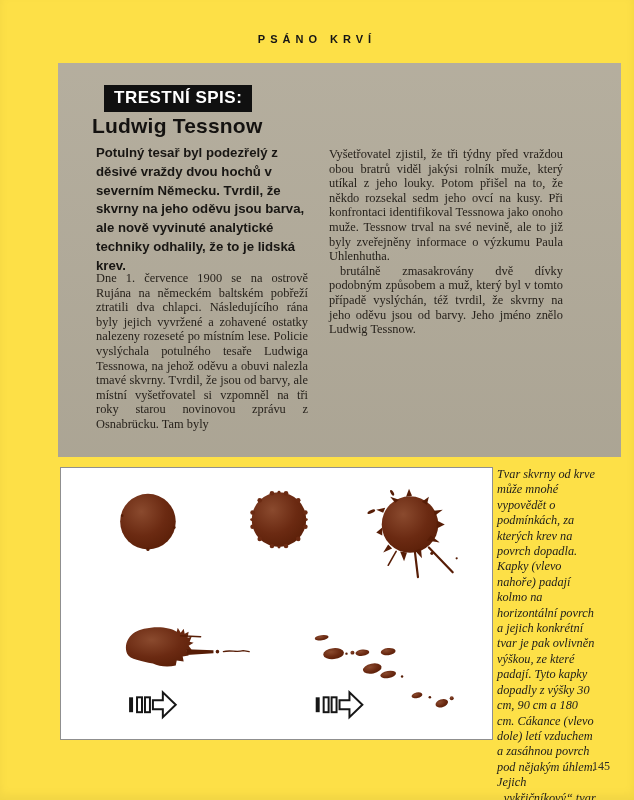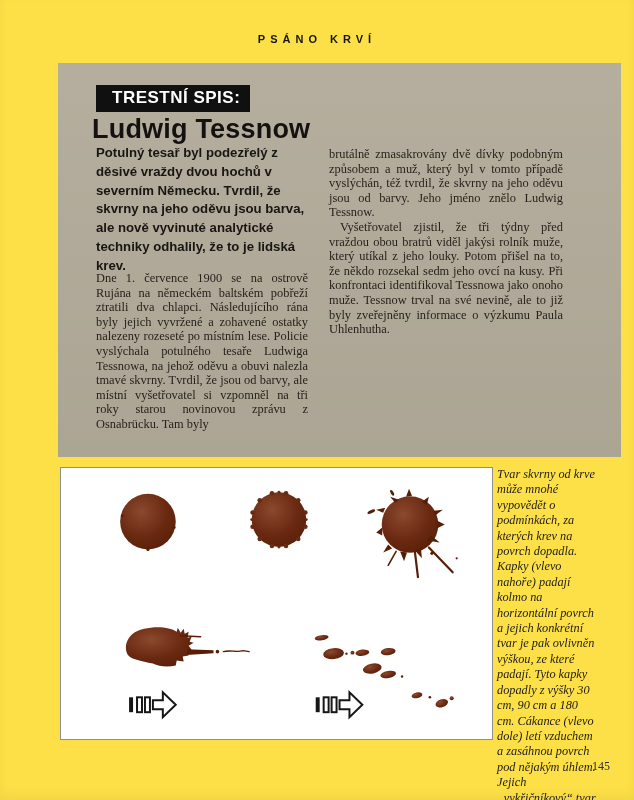--- a/index.html
+++ b/index.html
@@ -21,27 +21,27 @@
         box-shadow:inset 0 -5px 10px rgba(0,0,0,0.05);}
 
   .running-header{position:absolute;top:33px;left:0;width:100%;text-align:center;
       font-family:"Liberation Sans", sans-serif;font-weight:bold;font-size:11px;
       letter-spacing:5px;color:#151515;}
 
   .feature-box{position:absolute;left:58px;top:63px;width:563px;height:394px;
       background:var(--tan);
       background-image:linear-gradient(180deg, rgba(255,255,255,0.05), rgba(0,0,0,0.03));}
 
-  .kicker{position:absolute;left:38px;top:22px;display:inline-block;
+  .kicker{position:absolute;left:46px;top:22px;display:inline-block;
       background:var(--kicker-bg);color:var(--kicker-fg);
       font-family:"Liberation Sans", sans-serif;font-weight:bold;font-size:17px;
-      letter-spacing:0.5px;padding:3px 10px 4px 16px;}
+      letter-spacing:0.5px;padding:3px 10px 4px 10px;}
 
   .feature-title{position:absolute;left:34px;top:51px;
-      font-family:"Liberation Sans", sans-serif;font-weight:bold;font-size:27px;
+      font-family:"Liberation Sans", sans-serif;font-weight:bold;font-size:21px;
       color:#141210;letter-spacing:0.2px;}
 
   .intro{position:absolute;left:38px;top:81px;width:218px;
       font-family:"Liberation Sans", sans-serif;font-weight:bold;font-size:13.2px;
       line-height:18.8px;color:#181613;}
 
   .col{position:absolute;font-size:12.4px;line-height:14.6px;text-align:justify;
       color:var(--serif-ink);hyphens:auto;-webkit-hyphens:auto;}
   .col-left{left:38px;top:208px;width:212px;}
   .col-right{left:271px;top:84px;width:234px;}
@@ -67,22 +67,22 @@
   <div class="feature-box">
     <span class="kicker">TRESTNÍ SPIS:</span>
     <h1 class="feature-title">Ludwig Tessnow</h1>
     <p class="intro">Potulný tesař byl podezřelý z děsivé vraždy dvou hochů v severním Německu. Tvrdil, že skvrny na jeho oděvu jsou barva, ale nově vyvinuté analytické techniky odhalily, že to je lidská krev.</p>
 
     <div class="col col-left">
       <p>Dne 1. července 1900 se na ostrově Rujána na německém baltském pobřeží ztratili dva chlapci. Následujícího rána byly jejich vyvržené a zohavené ostatky nalezeny rozeseté po místním lese. Policie vyslýchala potulného tesaře Ludwiga Tessnowa, na jehož oděvu a obuvi nalezla tmavé skvrny. Tvrdil, že jsou od barvy, ale místní vyšetřovatel si vzpomněl na tři roky starou novinovou zprávu z Osnabrücku. Tam byly</p>
     </div>
 
     <div class="col col-right">
+      <p>Vyšetřovatel zjistil, že tři týdny před vraždou obou bratrů viděl jakýsi rolník muže, který utíkal z jeho louky. Potom přišel na to, že někdo rozsekal sedm jeho ovcí na kusy. Při konfrontaci identifikoval Tessnowa jako onoho muže. Tessnow trval na své nevině, ale to již byly zveřejněny informace o výzkumu Paula Uhlenhutha.</p>
       <p>brutálně zmasakrovány dvě dívky podobným způsobem a muž, který byl v tomto případě vyslýchán, též tvrdil, že skvrny na jeho oděvu jsou od barvy. Jeho jméno znělo Ludwig Tessnow.</p>
-      <p>Vyšetřovatel zjistil, že tři týdny před vraždou obou bratrů viděl jakýsi rolník muže, který utíkal z jeho louky. Potom přišel na to, že někdo rozsekal sedm jeho ovcí na kusy. Při konfrontaci identifikoval Tessnowa jako onoho muže. Tessnow trval na své nevině, ale to již byly zveřejněny informace o výzkumu Paula Uhlenhutha.</p>
     </div>
   </div>
 
   <div class="figure-box">
     <svg viewBox="0 0 433 273" width="431" height="271">
       <defs>
         <radialGradient id="bloodGrad" cx="0.38" cy="0.32" r="0.80">
           <stop offset="0" style="stop-color:var(--blood-hi)"></stop>
           <stop offset="0.55" style="stop-color:var(--blood-mid)"></stop>
           <stop offset="1" style="stop-color:var(--blood-dark)"></stop>

